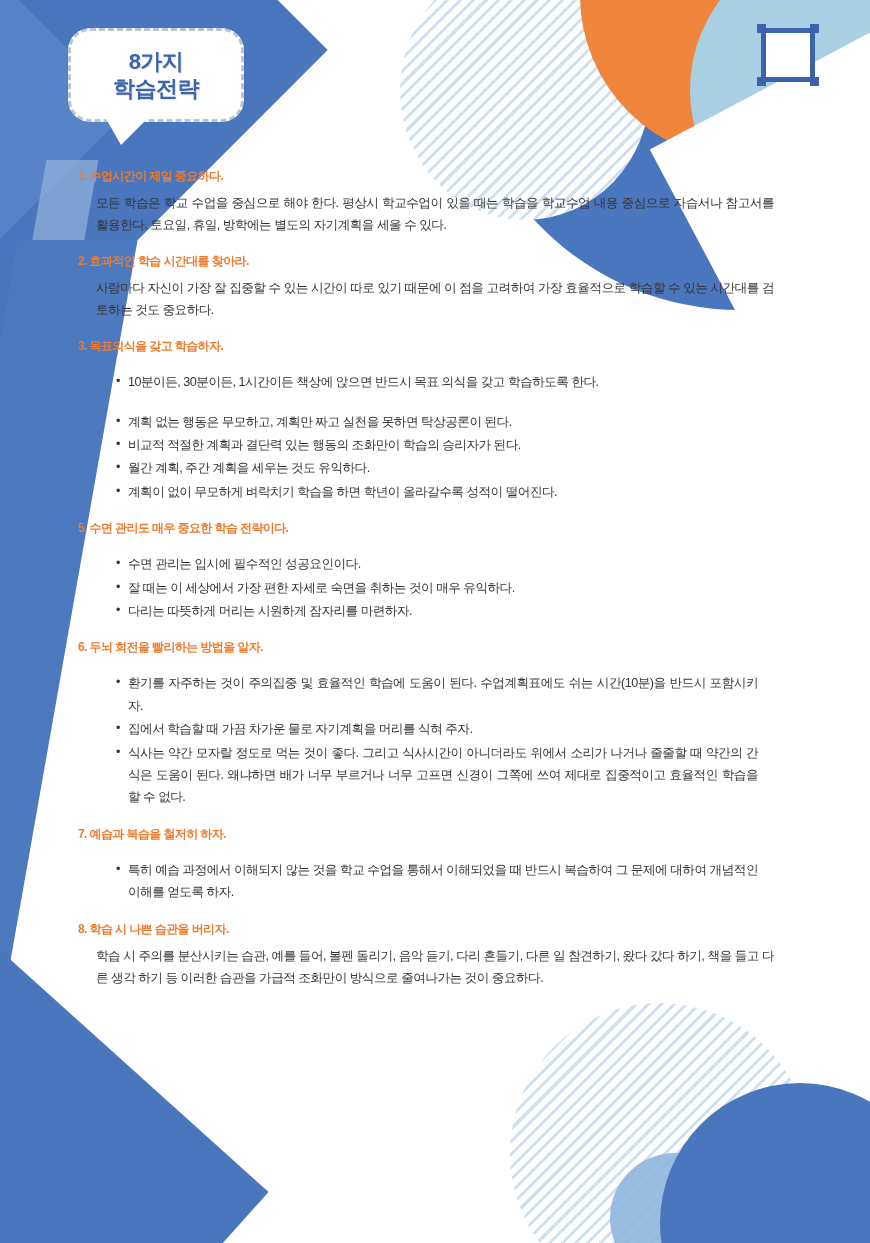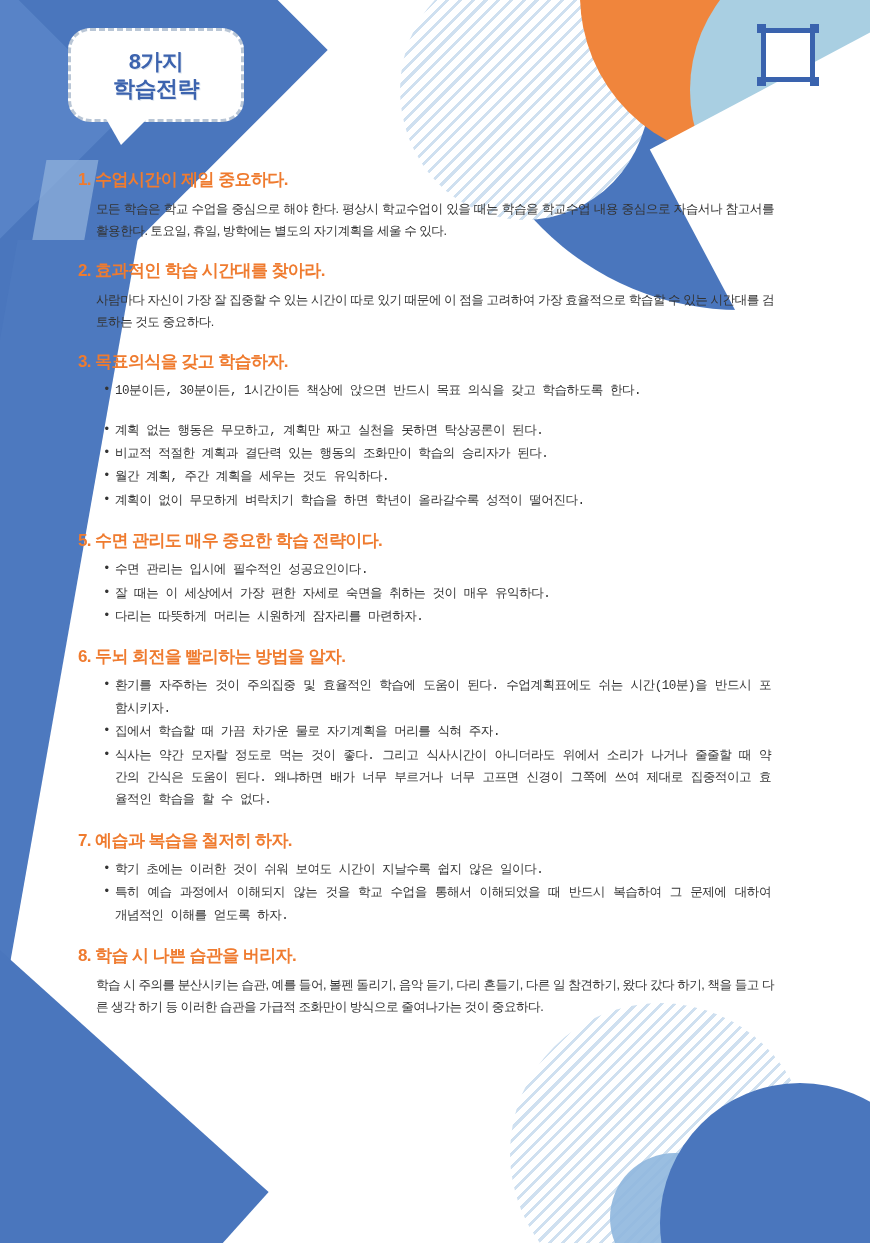--- a/index.html
+++ b/index.html
@@ -179,40 +179,39 @@
     margin: 0;
     padding: 168px 96px 0 78px;
     box-sizing: border-box;
   }
 
   .section { margin-bottom: 17px; }
 
   .sec-title {
     color: #ef7b2f;
     font-weight: bold;
-    font-size: 17px;
+    font-size: 12px;
     letter-spacing: -0.6px;
     margin: 0 0 7px 0;
   }
 
   .para {
     color: #333333;
     font-size: 12.6px;
     line-height: 1.75;
     letter-spacing: -0.5px;
     margin: 0 0 2px 0;
     padding-left: 18px;
     text-align: justify;
   }
 
   ul.bullets {
     list-style: none;
-    margin: 3px;
+    margin: 16px;
     padding-left: 22px;
-    font-family: Liberation Mono, monospace;
   }
   ul.bullets li {
     color: #333333;
     font-size: 12.6px;
     line-height: 1.78;
     letter-spacing: -0.5px;
     position: relative;
     padding-left: 12px;
     margin-bottom: 1px;
     text-align: justify;
@@ -301,21 +300,20 @@
     <ul class="bullets">
       <li>환기를 자주하는 것이 주의집중 및 효율적인 학습에 도움이 된다. 수업계획표에도 쉬는 시간(10분)을 반드시 포함시키자.</li>
       <li>집에서 학습할 때 가끔 차가운 물로 자기계획을 머리를 식혀 주자.</li>
       <li>식사는 약간 모자랄 정도로 먹는 것이 좋다. 그리고 식사시간이 아니더라도 위에서 소리가 나거나 줄줄할 때 약간의 간식은 도움이 된다. 왜냐하면 배가 너무 부르거나 너무 고프면 신경이 그쪽에 쓰여 제대로 집중적이고 효율적인 학습을 할 수 없다.</li>
     </ul>
   </div>
 
   <div class="section">
     <h2 class="sec-title">7. 예습과 복습을 철저히 하자.</h2>
     <ul class="bullets">
-      <li>학기 초에는 이러한 것이 쉬워 보여도 시간이 지날수록 쉽지 않은 일이다.</li>
       <li>특히 예습 과정에서 이해되지 않는 것을 학교 수업을 통해서 이해되었을 때 반드시 복습하여 그 문제에 대하여 개념적인 이해를 얻도록 하자.</li>
     </ul>
   </div>
 
   <div class="section">
     <h2 class="sec-title">8. 학습 시 나쁜 습관을 버리자.</h2>
     <p class="para">학습 시 주의를 분산시키는 습관, 예를 들어, 볼펜 돌리기, 음악 듣기, 다리 흔들기, 다른 일 참견하기, 왔다 갔다 하기, 책을 들고 다른 생각 하기 등 이러한 습관을 가급적 조화만이 방식으로 줄여나가는 것이 중요하다.</p>
   </div>
 
 </div>

